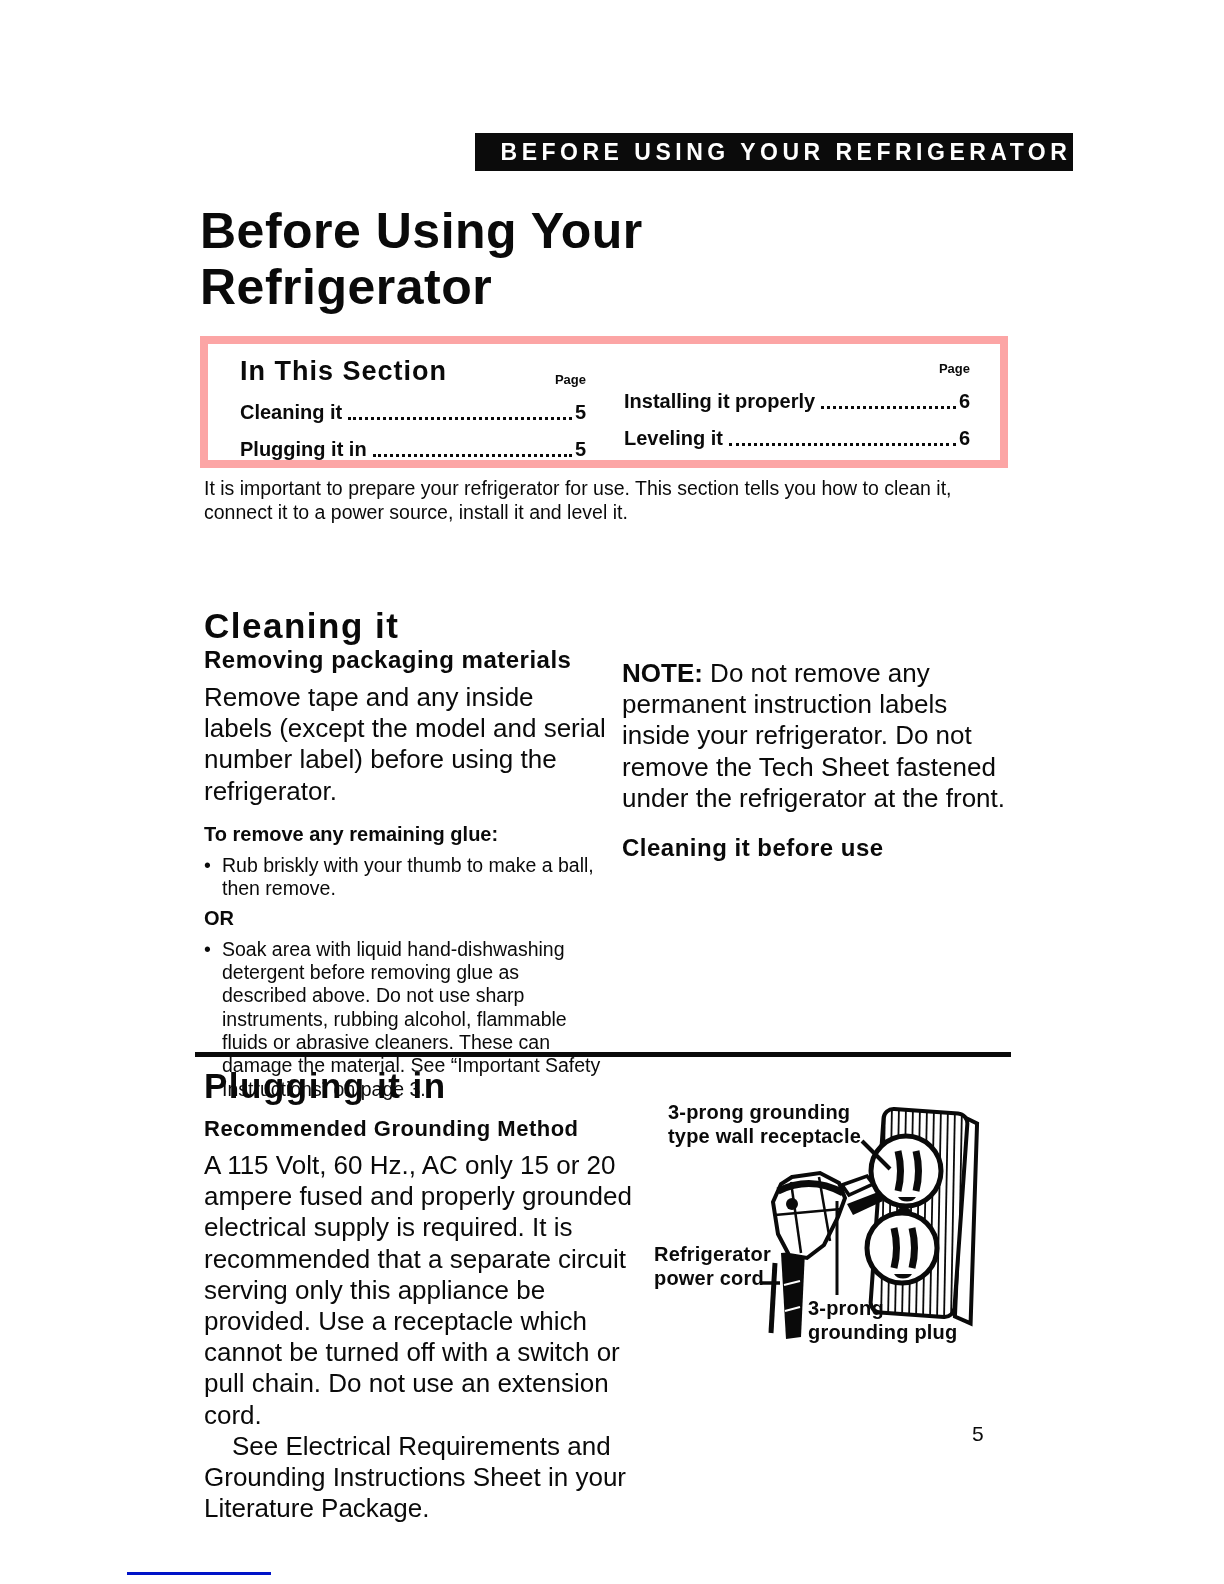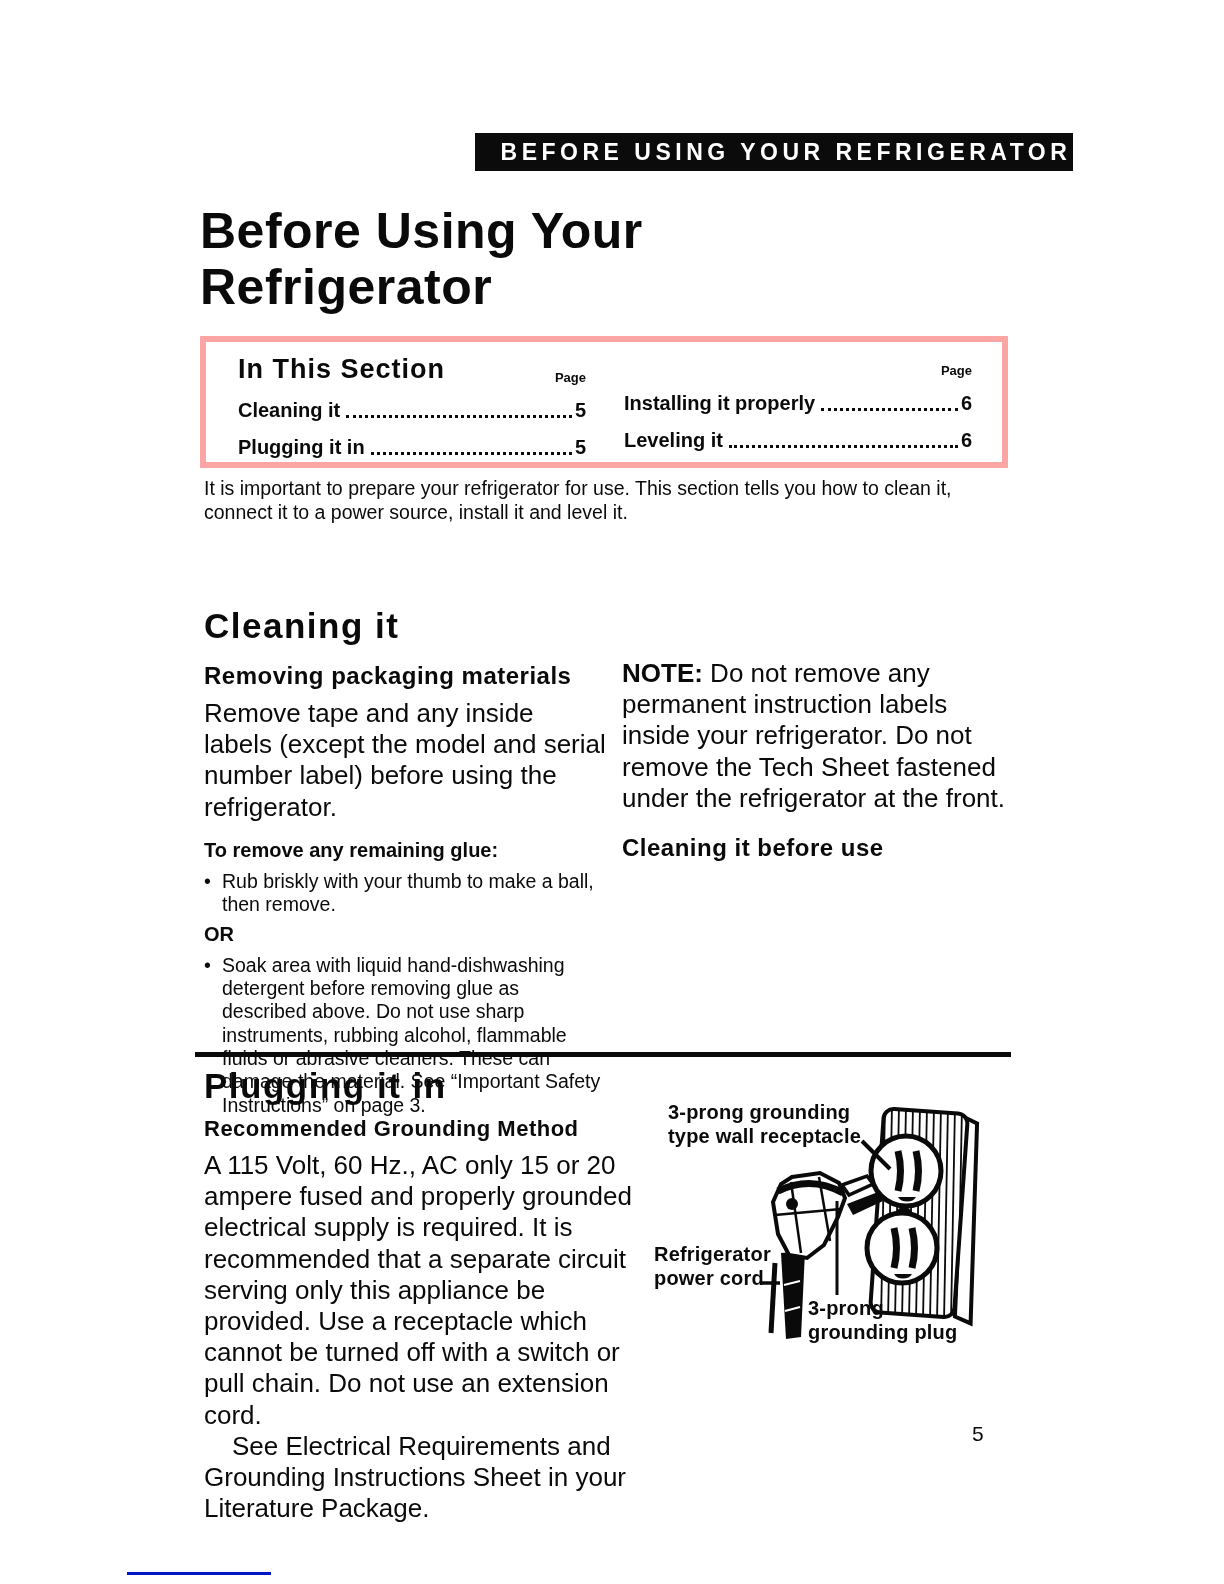--- a/index.html
+++ b/index.html
@@ -39,21 +39,21 @@
     font-weight: bold;
     line-height: 1.12;
     letter-spacing: 0.5px;
   }
 
   
   .toc-box {
     position: absolute;
     left: 200px; top: 336px;
     width: 808px; height: 132px;
-    border: 6px solid #fca5a5;
+    border: 8px solid #fca5a5;
     padding: 12px 30px 10px 32px;
   }
   .toc-cols { display: flex; gap: 38px; height: 100%; }
   .toc-col { flex: 1; display: flex; flex-direction: column; }
   .toc-head-row { display: flex; justify-content: space-between; align-items: flex-end; height: 52px; }
   .toc-heading { font-size: 27px; font-weight: bold; letter-spacing: 1px; }
   .toc-page-label { font-size: 13px; font-weight: bold; }
   .toc-col.right .toc-head-row { justify-content: flex-end; }
   .toc-row { display: flex; align-items: flex-end; font-size: 20px; font-weight: bold; margin-top: 14px; }
   .toc-leader { flex: 1; border-bottom: 3px dotted #0a0a0a; margin: 0 3px 4px 6px; }
@@ -65,21 +65,21 @@
     left: 204px; top: 477px;
     width: 790px;
     font-size: 19.5px;
     line-height: 1.22;
   }
 
   
   .col-left  { position: absolute; left: 204px; top: 606px; width: 404px; }
   .col-right { position: absolute; left: 622px; top: 658px; width: 394px; }
   h2.section-heading { font-size: 35px; font-weight: bold; letter-spacing: 1.5px; }
-  h3.sub-heading { font-size: 24px; font-weight: bold; letter-spacing: 0.5px; margin-top: 16px; }
+  h3.sub-heading { font-size: 24px; font-weight: bold; letter-spacing: 0.5px; }
   .body-text { font-size: 26px; line-height: 1.2; margin-top: 8px; }
   .glue-heading { font-size: 20px; font-weight: bold; margin-top: 16px; }
   .bullet-item { position: relative; padding-left: 18px; font-size: 19.5px; line-height: 1.2; margin-top: 8px; }
   .bullet-glyph { position: absolute; left: 0; top: 0; }
   .or-label { font-size: 20px; font-weight: bold; margin-top: 6px; }
   .note-label { font-weight: bold; }
   .indented { text-indent: 28px; margin-top: 0; }
 
   
   .rule {

